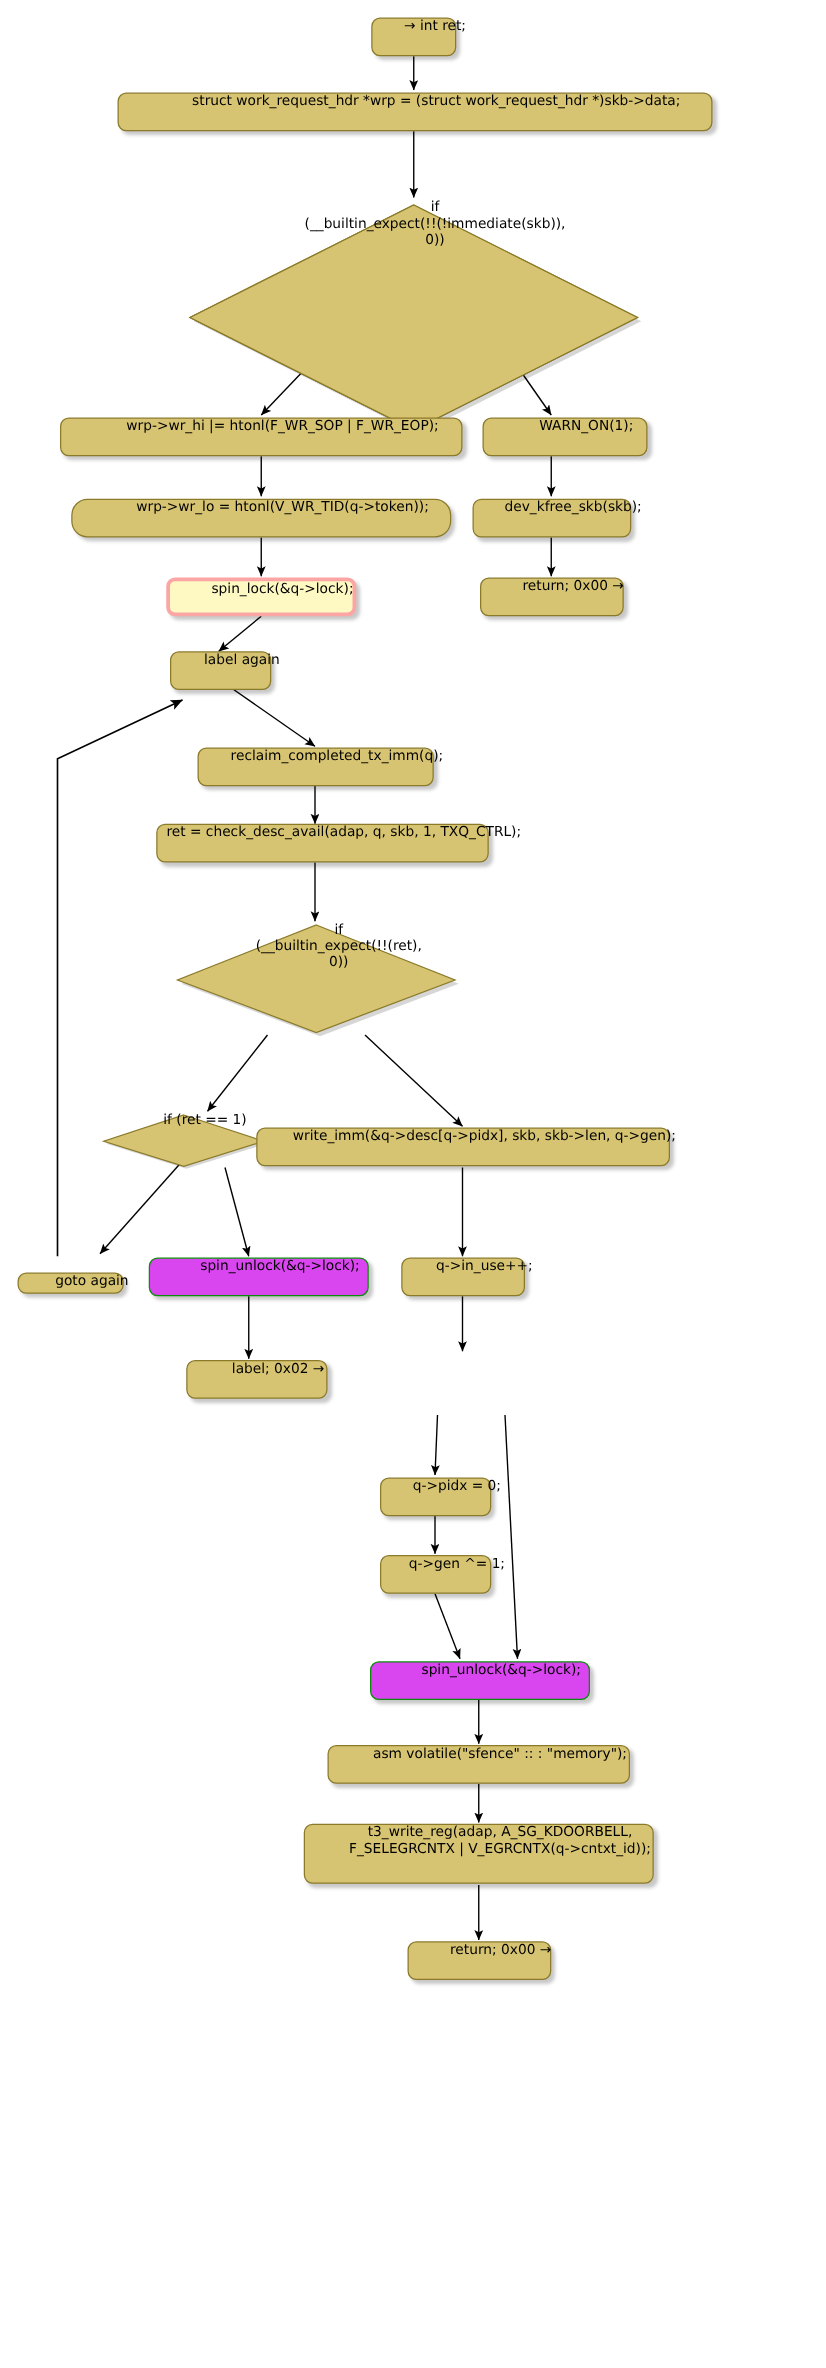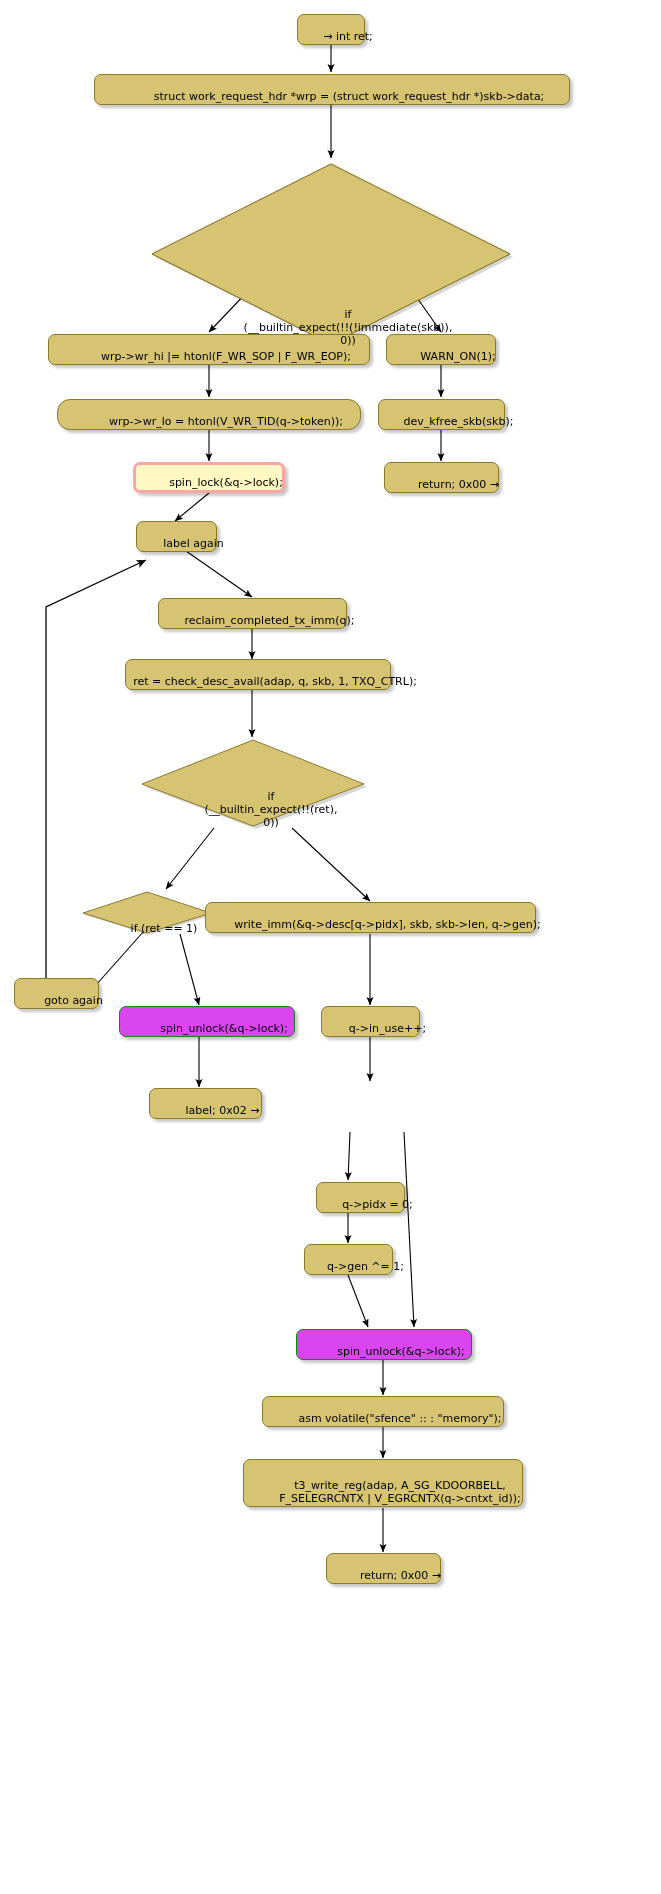--- a/index.html
+++ b/index.html
@@ -19,21 +19,21 @@
     position: absolute;
     left: 0; top: 0;
     width: 661px;
     height: 1894px;
     pointer-events: none;
   }
   .node {
     position: absolute;
     box-sizing: border-box;
     display: flex;
-    align-items: flex-end;
+    align-items: flex-start;
     justify-content: center;
     text-align: center;
     color: #000000;
     white-space: pre;
     line-height: 1.18;
     padding-left: 34px;
   }
   .node.rect {
     background: #d7c472;
     border: 1px solid #8a7a2a;
@@ -126,21 +126,21 @@
     </svg>
     <span class="dia-label">if
 (__builtin_expect(!!(!immediate(skb)),
 0))</span>
   </div>
 
   <div class="node rect" style="left:48px; top:334px; width:322px; height:31px;">
     <span>wrp-&gt;wr_hi |= htonl(F_WR_SOP | F_WR_EOP);</span>
   </div>
 
-  <div class="node rect" style="left:386px; top:334px; width:110px; height:31px;">
+  <div class="node rect" style="left:386px; top:334px; width:132px; height:31px;">
     <span>WARN_ON(1);</span>
   </div>
 
   <div class="node rect" style="left:57px; top:399px; width:304px; height:31px;border-radius:13px;">
     <span>wrp-&gt;wr_lo = htonl(V_WR_TID(q-&gt;token));</span>
   </div>
 
   <div class="node rect" style="left:378px; top:399px; width:127px; height:31px;">
     <span>dev_kfree_skb(skb);</span>
   </div>
@@ -180,38 +180,38 @@
       <polygon points="69,4 133,25 69,45 5,25" fill="rgba(0,0,0,0.16)"></polygon>
       <polygon points="67,2 131,23 67,43 3,23" fill="#d7c472" stroke="#8a7a2a" stroke-width="1"></polygon>
     </svg>
     <span class="dia-label">if (ret == 1)</span>
   </div>
 
   <div class="node rect" style="left:205px; top:902px; width:331px; height:31px;">
     <span>write_imm(&amp;q-&gt;desc[q-&gt;pidx], skb, skb-&gt;len, q-&gt;gen);</span>
   </div>
 
-  <div class="node rect" style="left:14px; top:978px; width:85px; height:31px;">
+  <div class="node rect" style="left:14px; top:1018px; width:85px; height:17px;">
     <span>goto again</span>
   </div>
 
   <div class="node rect green" style="left:119px; top:1006px; width:176px; height:31px;">
     <span>spin_unlock(&amp;q-&gt;lock);</span>
   </div>
 
   <div class="node rect" style="left:321px; top:1006px; width:99px; height:31px;">
     <span>q-&gt;in_use++;</span>
   </div>
 
   <div class="node rect" style="left:149px; top:1088px; width:113px; height:31px;">
     <span>label; 0x02 →</span>
   </div>
 
 
-  <div class="node rect" style="left:316px; top:1182px; width:89px; height:31px;">
+  <div class="node rect" style="left:304px; top:1182px; width:89px; height:31px;">
     <span>q-&gt;pidx = 0;</span>
   </div>
 
   <div class="node rect" style="left:304px; top:1244px; width:89px; height:31px;">
     <span>q-&gt;gen ^= 1;</span>
   </div>
 
   <div class="node rect green" style="left:296px; top:1329px; width:176px; height:31px;">
     <span>spin_unlock(&amp;q-&gt;lock);</span>
   </div>

